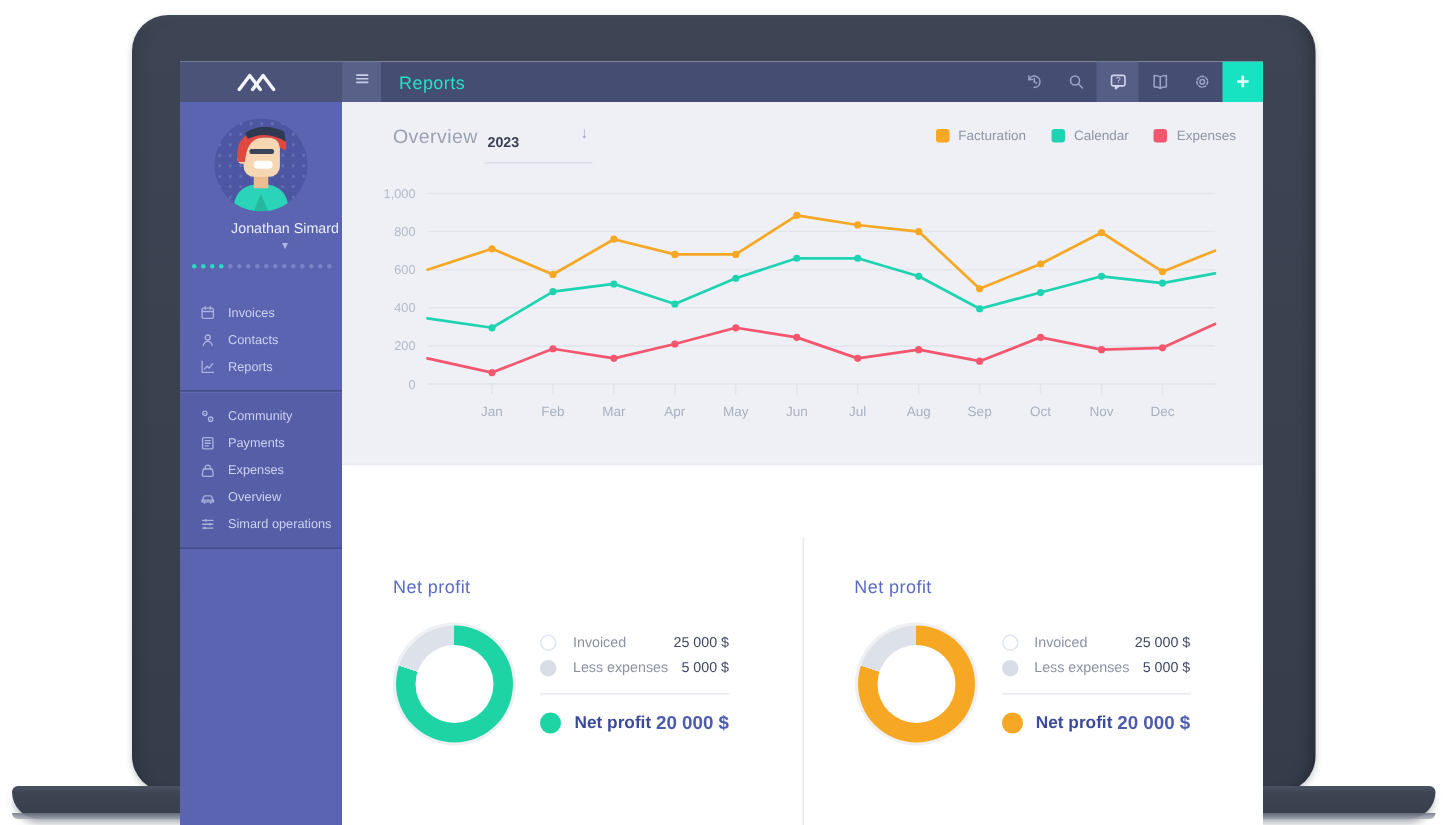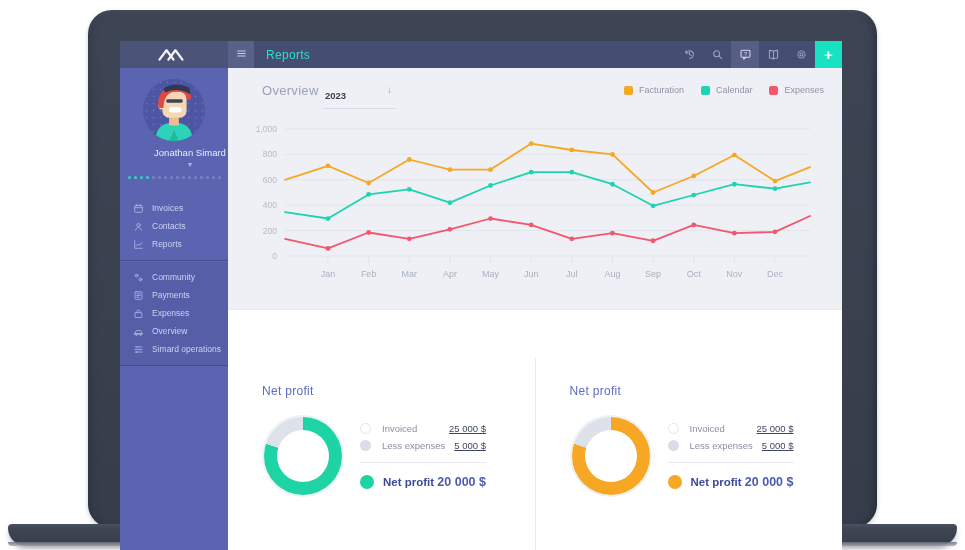--- a/index.html
+++ b/index.html
@@ -74,21 +74,21 @@
   .card-title { position:absolute; left:34px; top:26px; font-size:12px; color:#5b6bc5; letter-spacing:.3px; }
   .donut { position:absolute; left:36px; top:59px; width:78px; height:78px; border-radius:50%;
            box-shadow:0 0 0 2px #eef0f4; }
   .donut::after { content:""; position:absolute; inset:13px; background:#fff; border-radius:50%; }
   .rows { position:absolute; left:132px; top:62px; width:126px; }
   .row { display:flex; align-items:center; height:17px;justify-content:flex-end; }
   .row .dot { width:11px; height:11px; border-radius:50%; margin-right:11px; flex:none; }
   .dot.outline { background:#fff; border:1px solid #e1e5ed; }
   .dot.filled { background:#d8dde7; }
   .row-label { flex:1; font-size:9.5px; color:#8a91a4; }
-  .row-value { font-size:9.5px; color:#3f4764;text-decoration:underline; }
+  .row-value { font-size:9.5px; color:#3f4764; }
   .rows-divider { border-top:1px solid #e8eaf0; margin:8px 0 9px 0; }
   .total-row { display:flex; align-items:center; height:20px; }
   .total-row .dot { width:14px; height:14px; border-radius:50%; margin-right:9px; flex:none; }
   .total-label { flex:1; font-size:11.5px; font-weight:bold; color:#3c4a9b; }
   .total-value { font-size:12.5px; font-weight:bold; color:#4c5bb0; }
 </style>
 </head>
 <body>
 
 <div class="stage">

